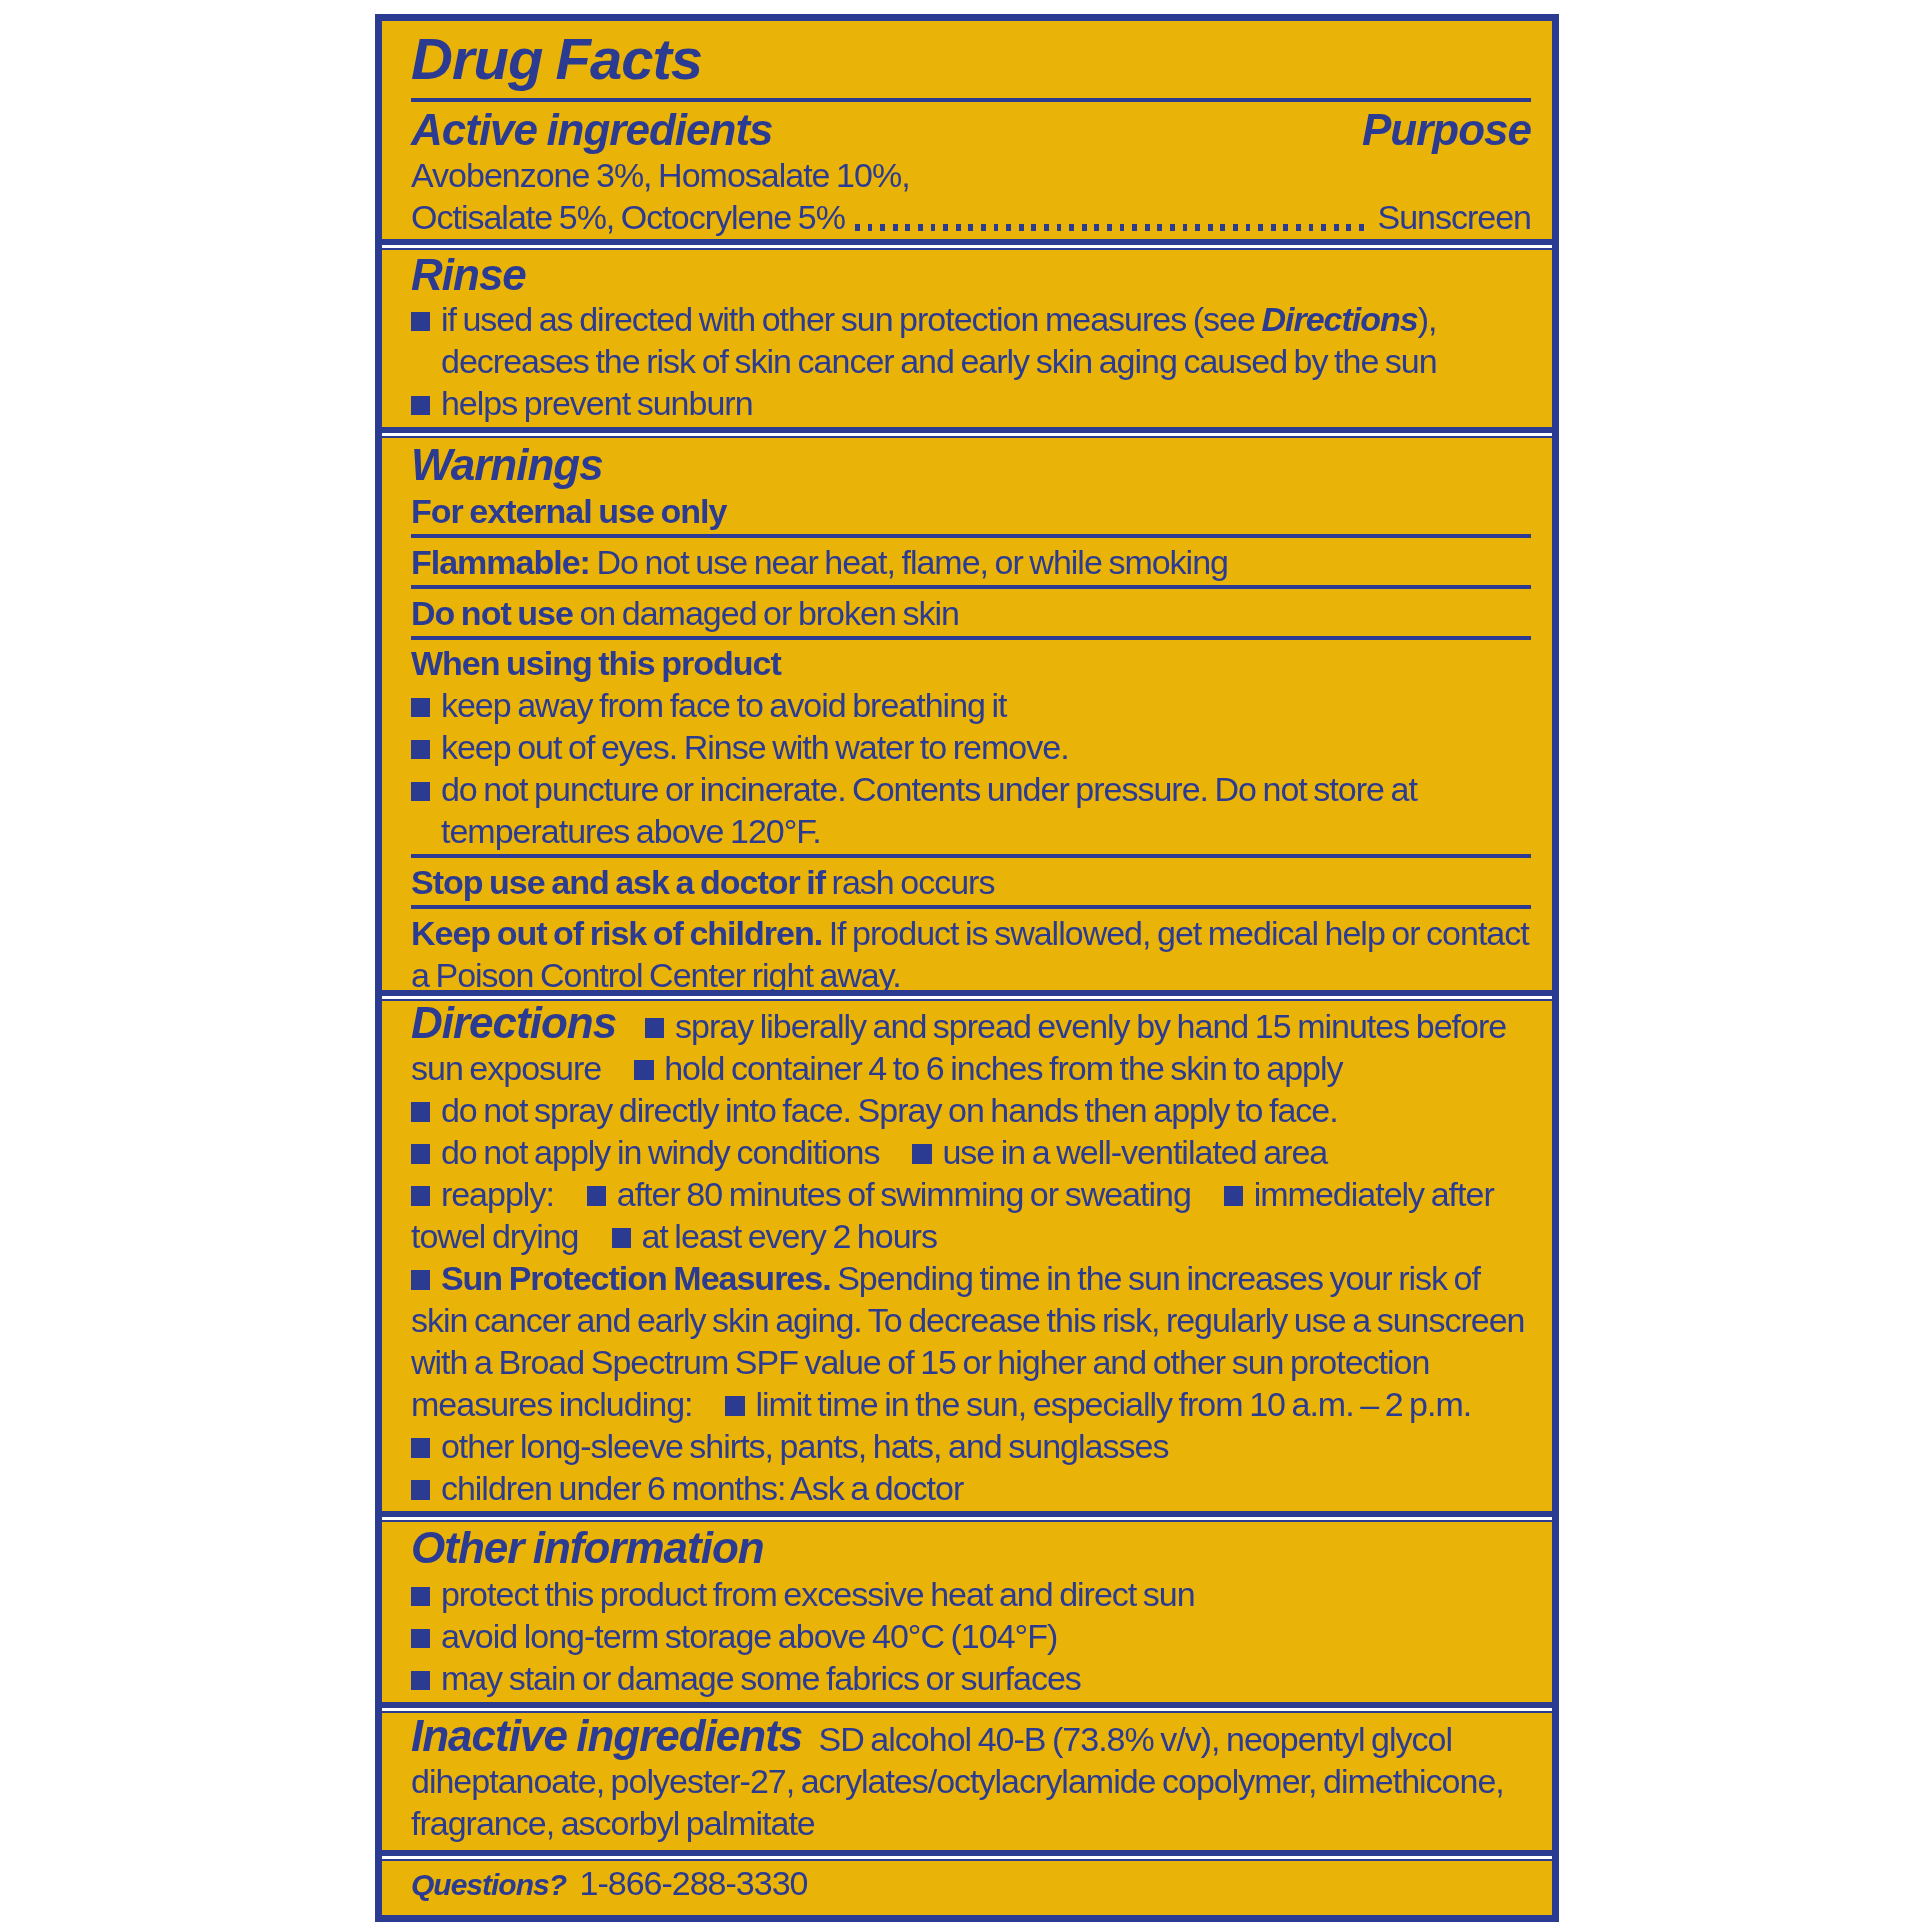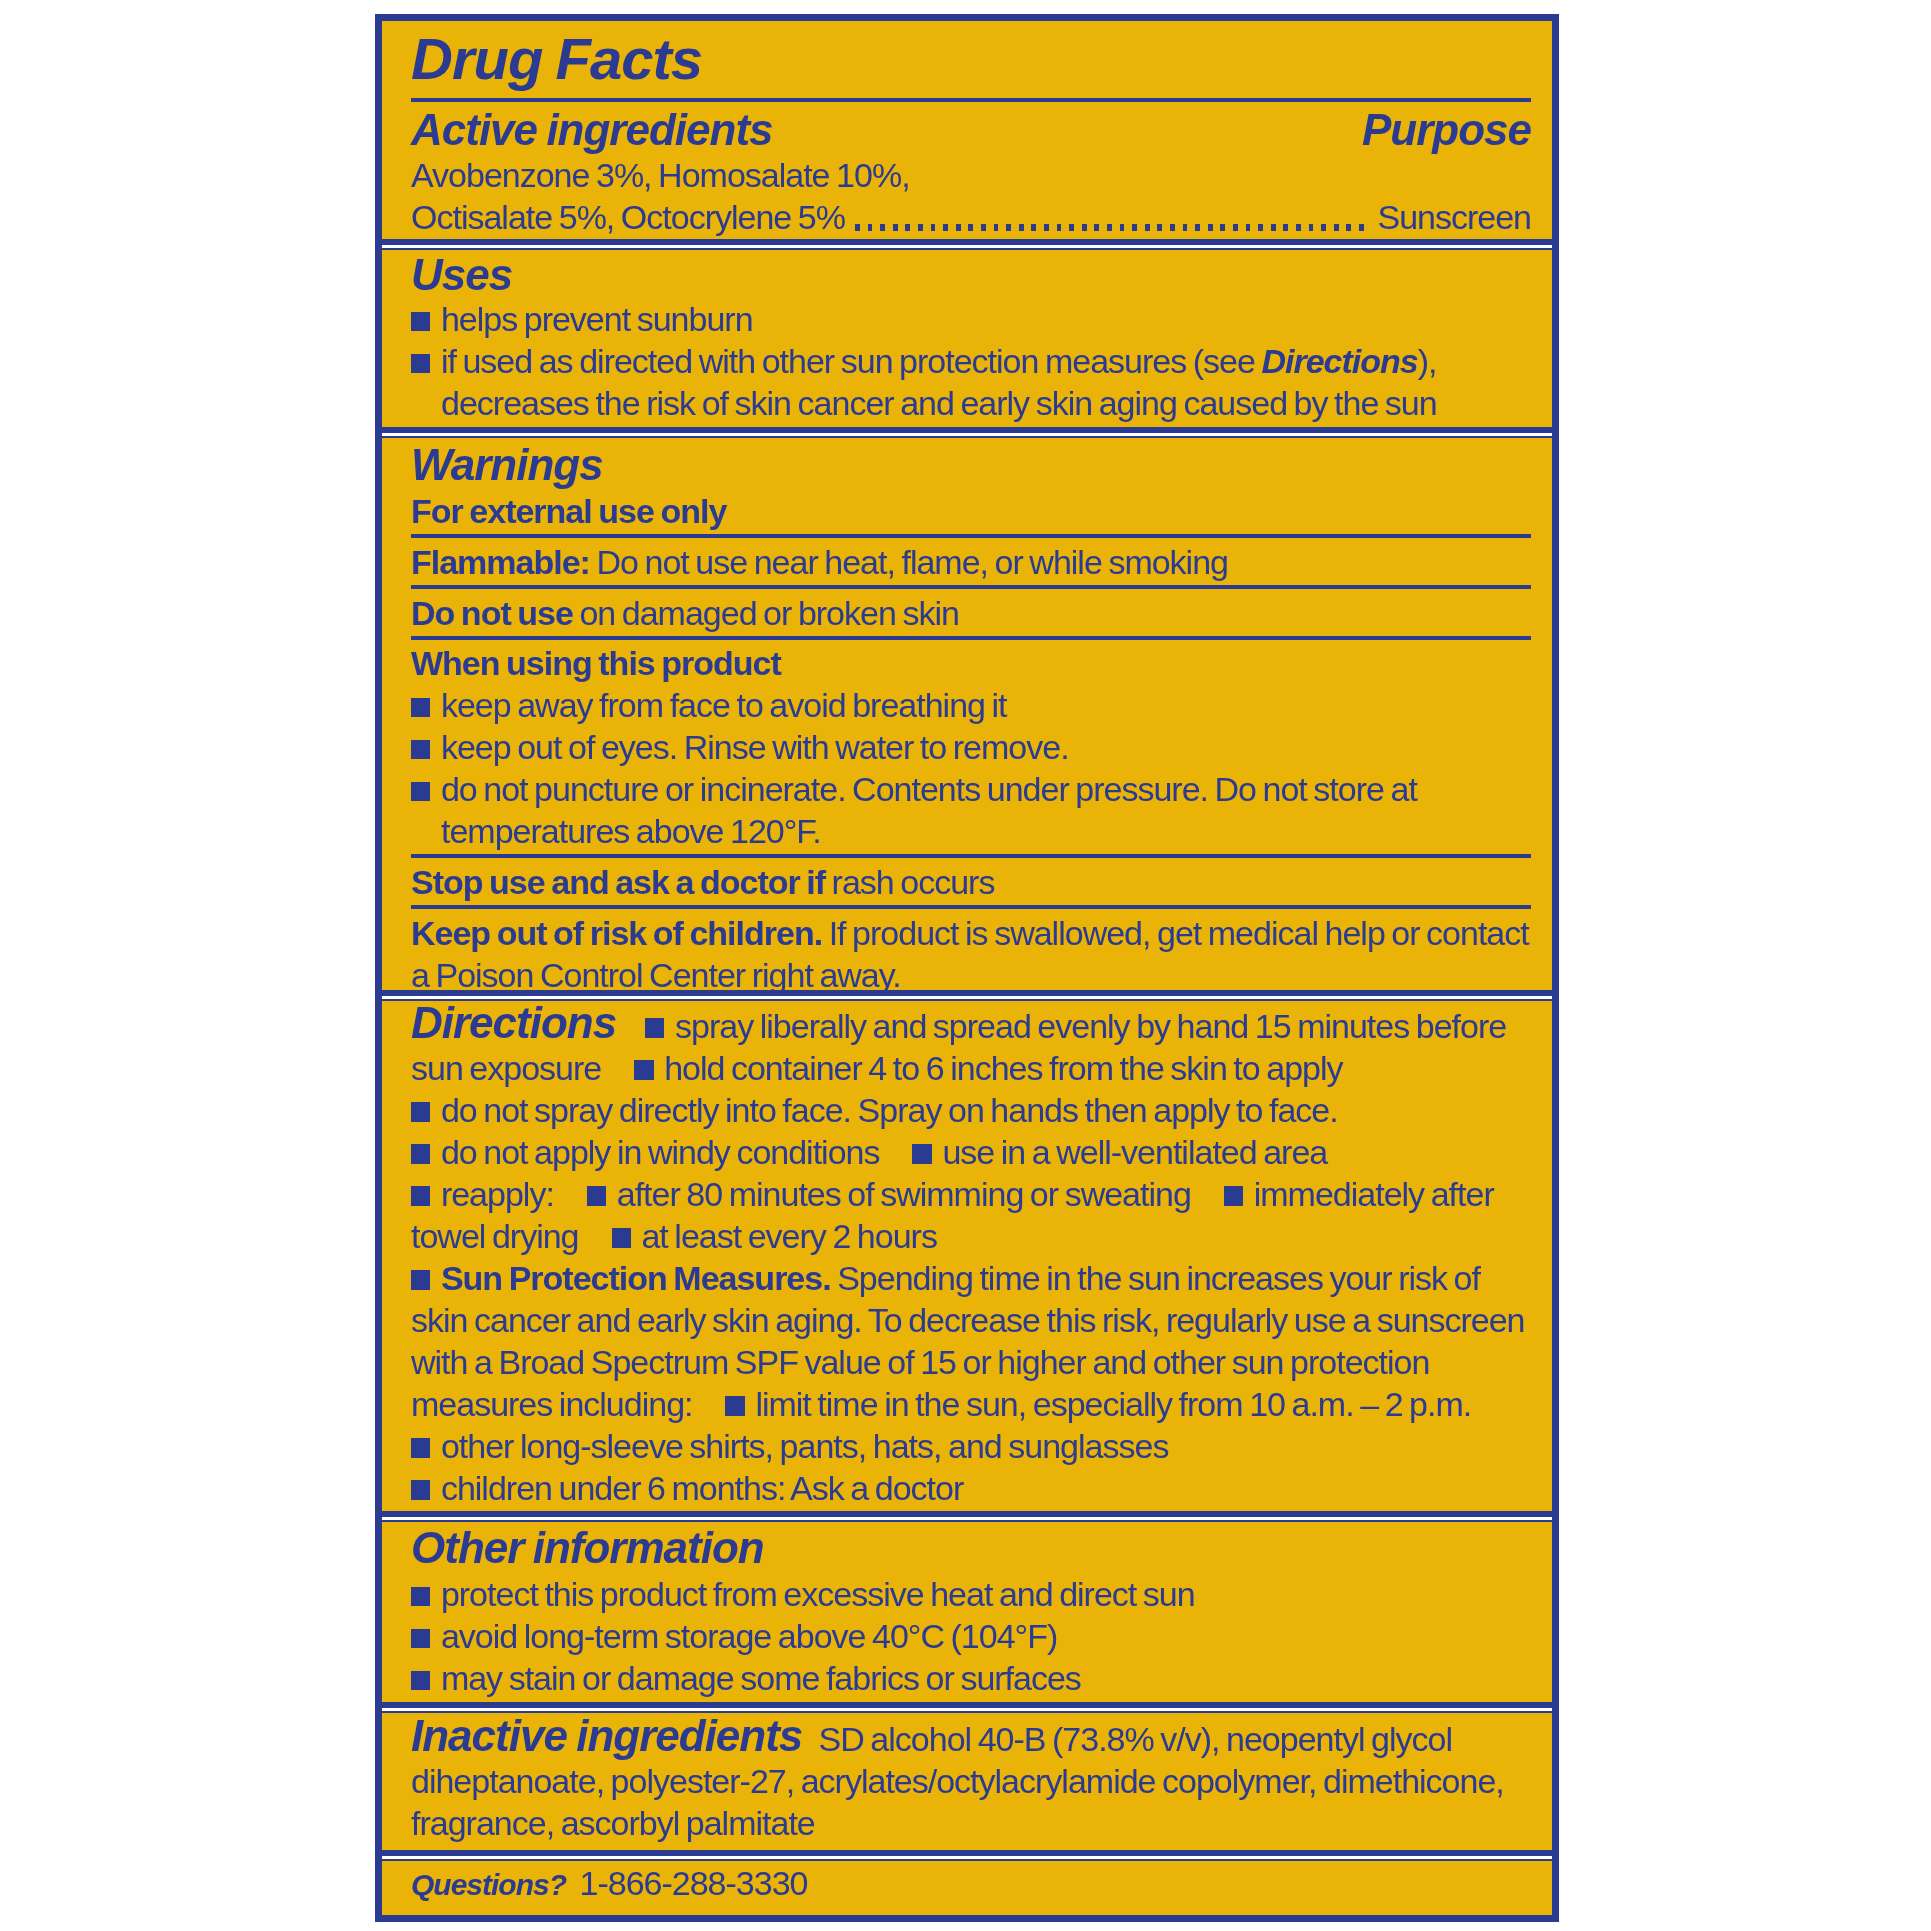--- a/index.html
+++ b/index.html
@@ -57,23 +57,23 @@
     <div>Avobenzone 3%, Homosalate 10%,</div>
     <div class="row">
       <span>Octisalate 5%, Octocrylene 5%</span>
       <span class="leader"></span>
       <span>Sunscreen</span>
     </div>
   </div>
   <div class="divider" style="top:218px;"></div>
 
   <div class="sec pad-top-2" style="top:230px; height:177px;">
-    <div class="h-sec" style="line-height:46px;">Uses</div>
+    <div class="h-sec" style="line-height:46px;">Rinse</div>
+    <div class="li hang"><span class="sq"></span><span>if used as directed with other sun protection measures (see </span><span class="bi">Directions</span><span>), decreases the risk of skin cancer and early skin aging caused by the sun</span></div>
     <div class="li hang"><span class="sq"></span><span>helps prevent sunburn</span></div>
-    <div class="li hang"><span class="sq"></span><span>if used as directed with other sun protection measures (see </span><span class="bi">Directions</span><span>), decreases the risk of skin cancer and early skin aging caused by the sun</span></div>
   </div>
   <div class="divider" style="top:406px;"></div>
 
   <div class="sec pad-top-2" style="top:418px; height:551px;">
     <div class="h-sec" style="line-height:50px;font-style:italic;">Warnings</div>
     <div class="b">For external use only</div>
     <div class="rule"></div>
     <div><span class="b">Flammable:</span><span> Do not use near heat, flame, or while smoking</span></div>
     <div class="rule"></div>
     <div><span class="b">Do not use</span><span> on damaged or broken skin</span></div>

